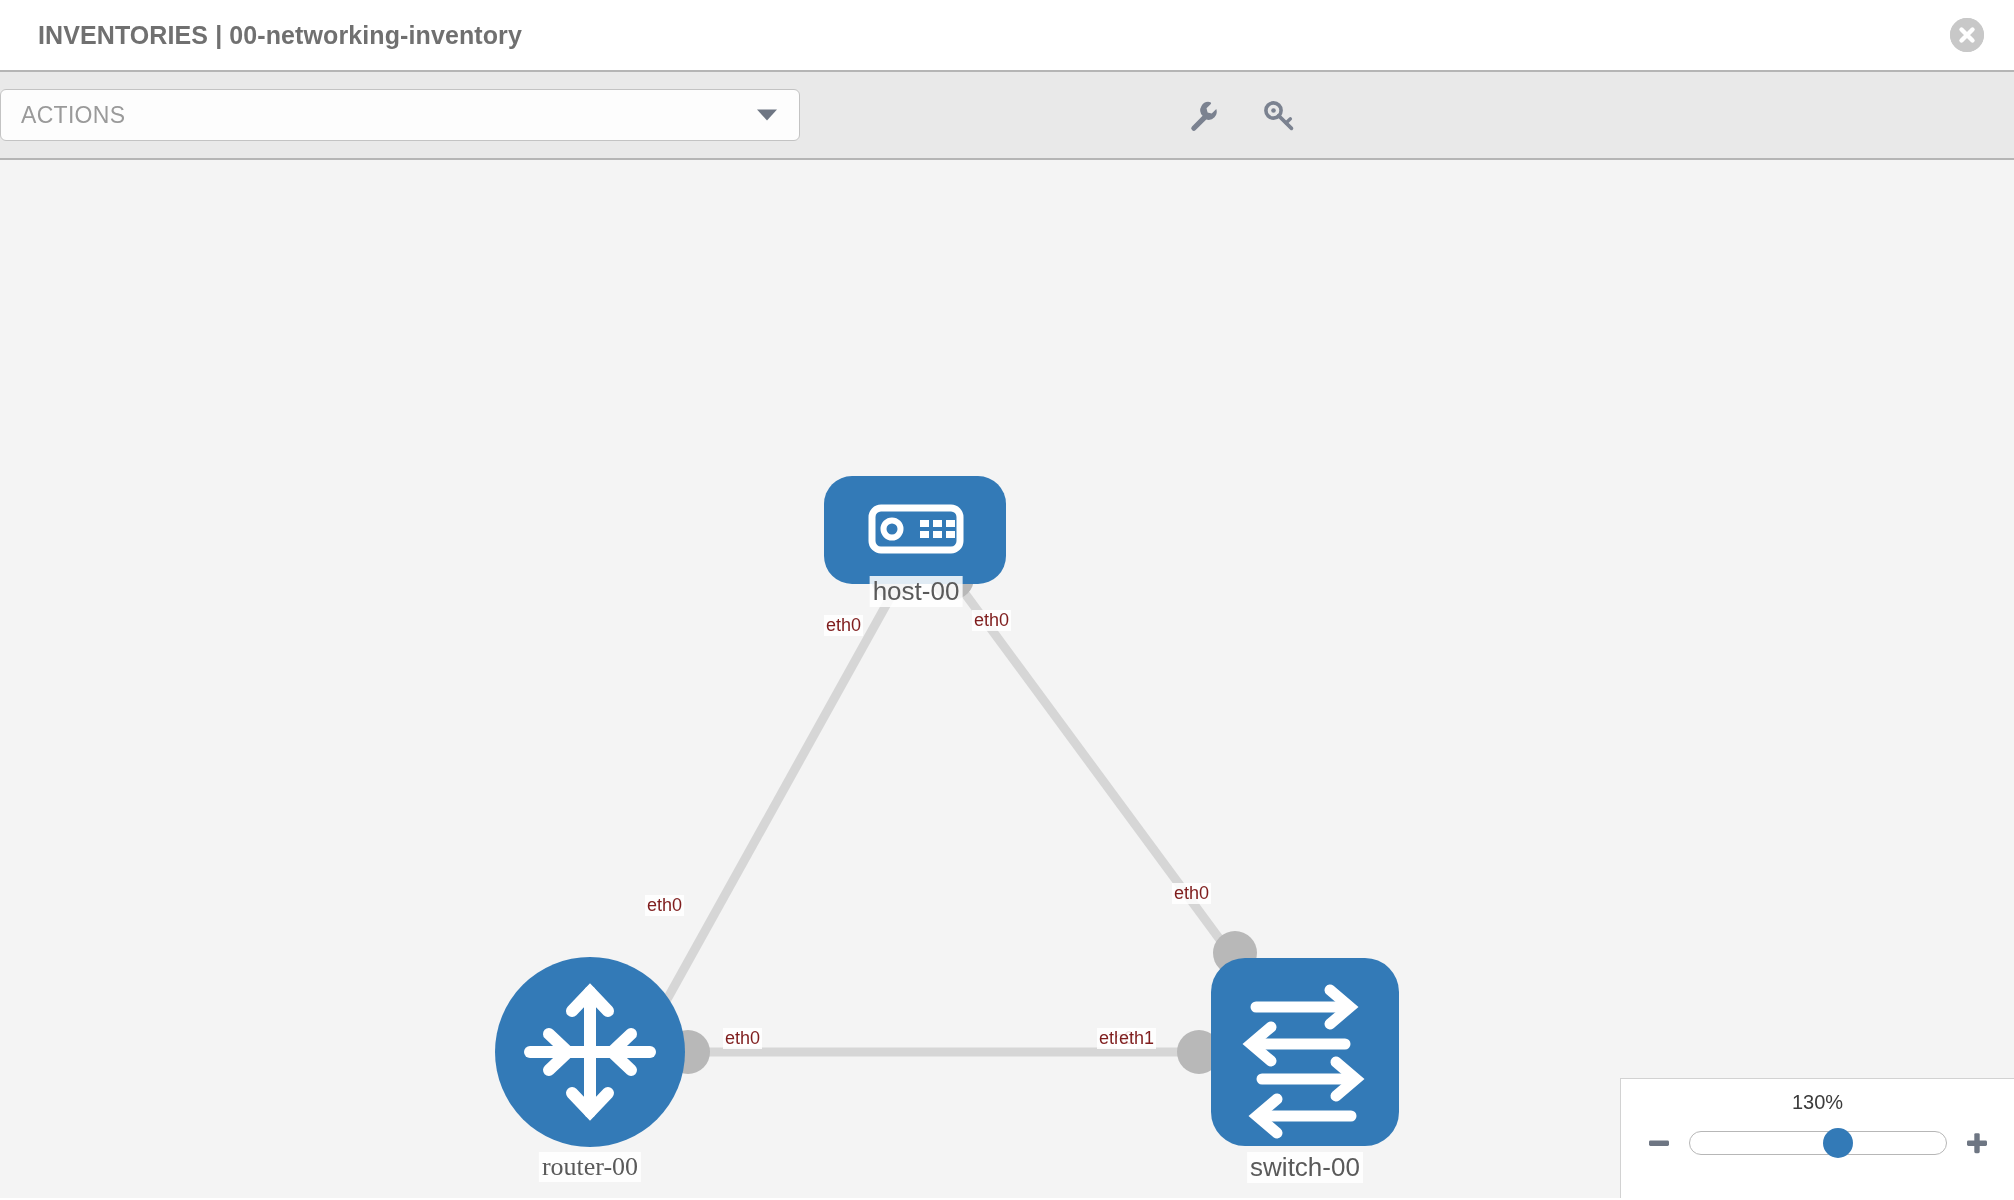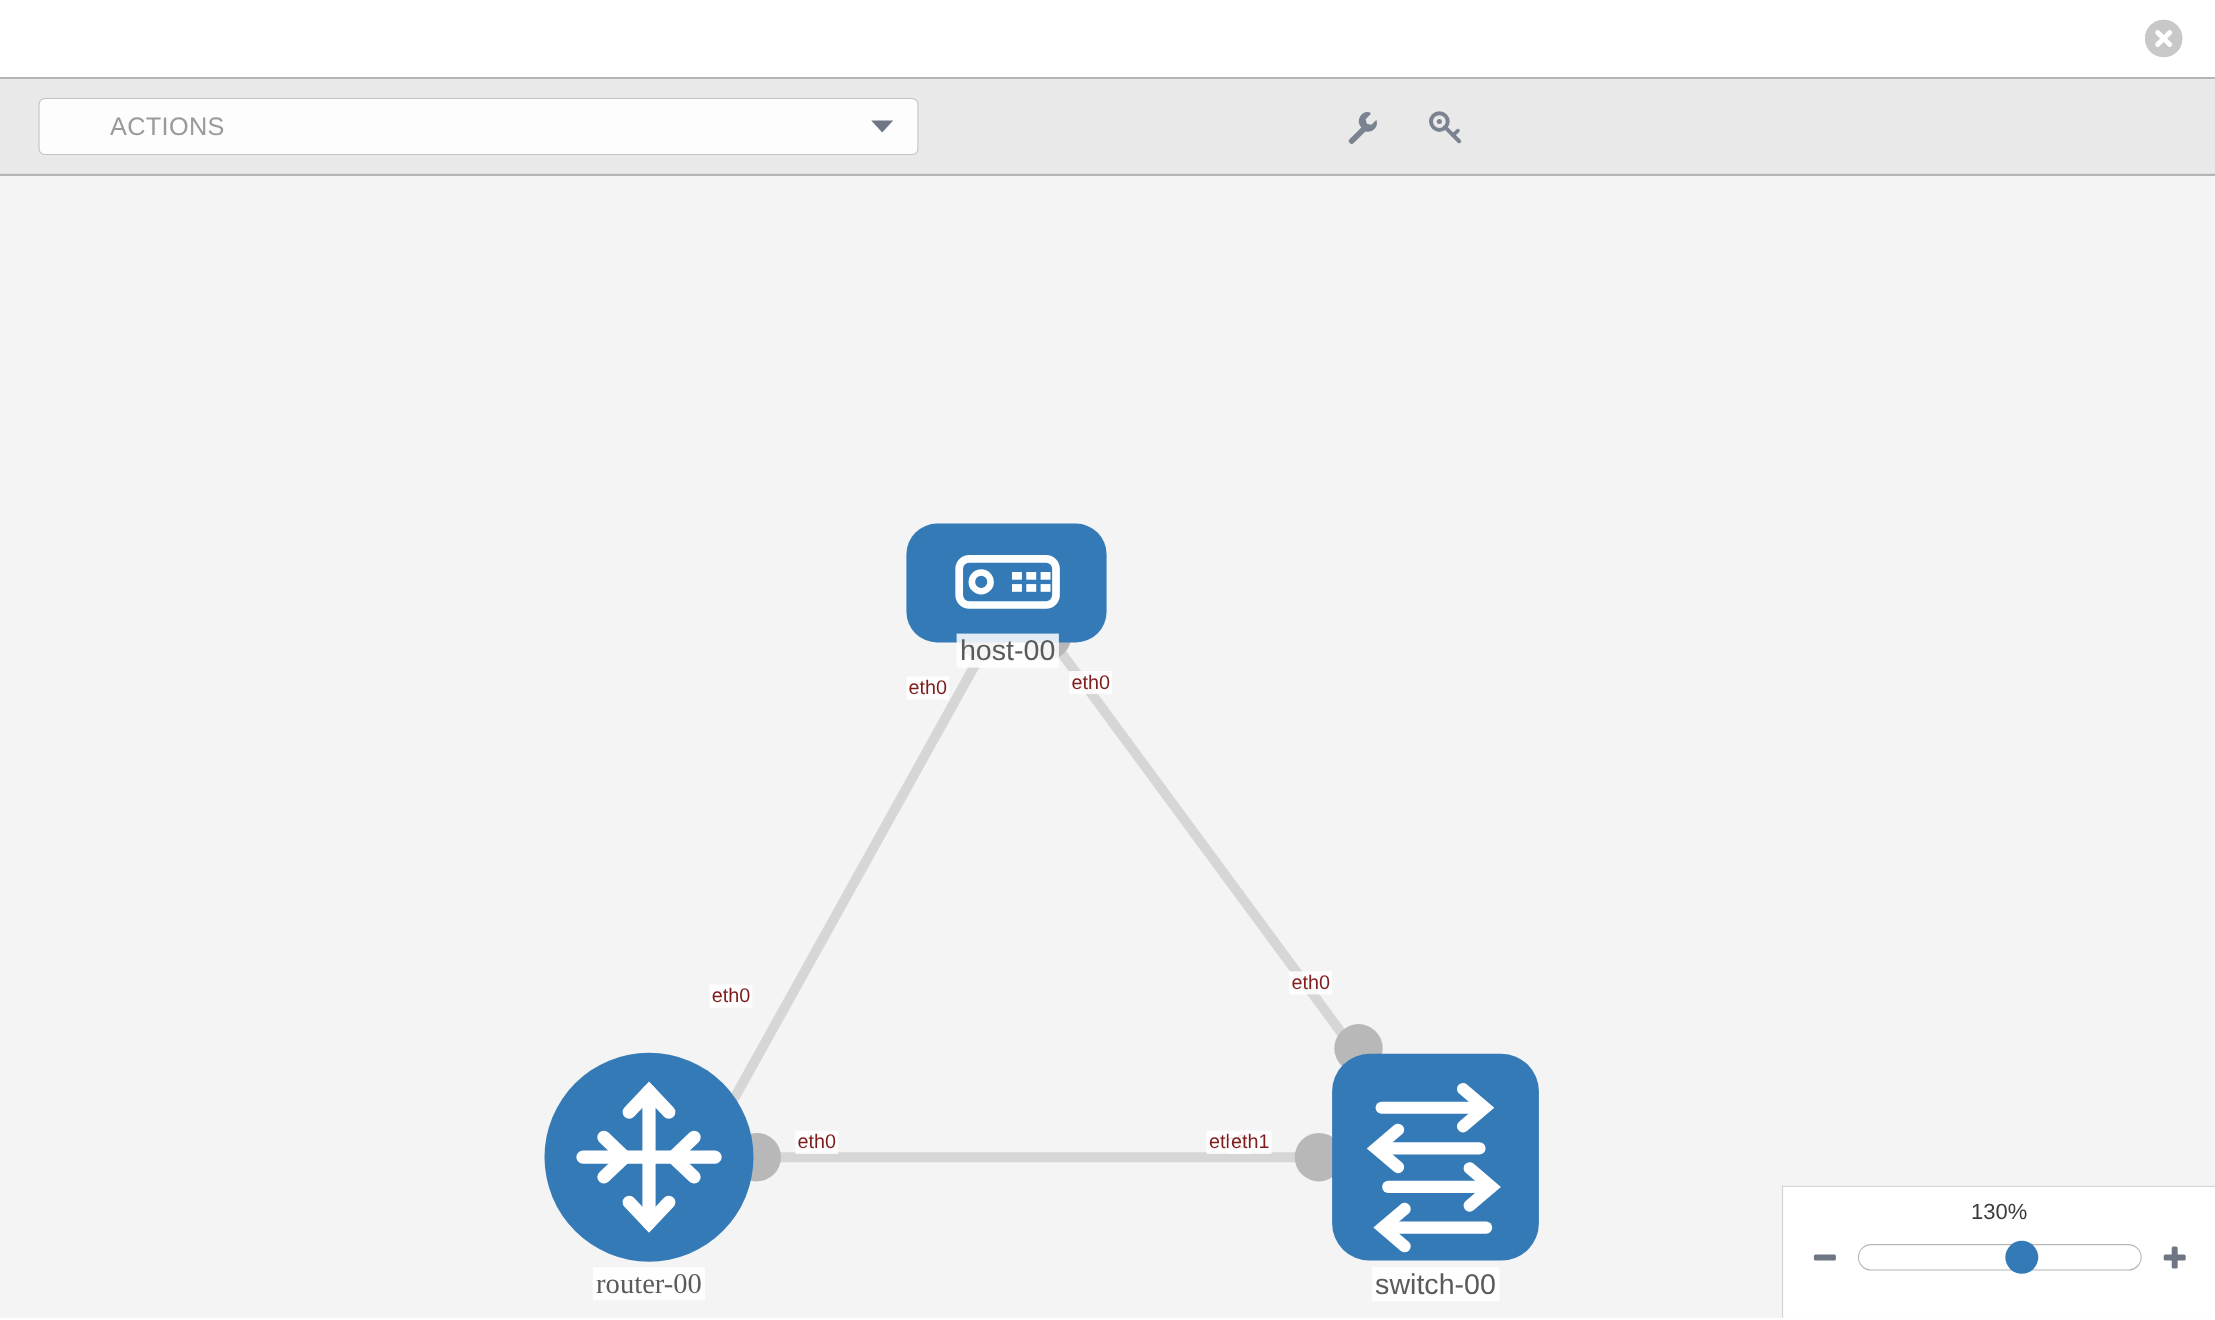--- a/index.html
+++ b/index.html
@@ -43,30 +43,28 @@
   .toolbar {
     position: relative;
     height: 88px;
     background: #e9e9e9;
     border-bottom: 2px solid #b5b5b5;
     display: flex;
     align-items: center;
   }
   .select-box {
     position: relative;
-    margin-left: 35px;
     width: 800px;
     height: 52px;
     background: #fdfdfd;
     border: 1px solid #c3c3c3;
     border-radius: 6px;
     display: flex;
     align-items: center;
     cursor: pointer;
-    padding-left: 44px;
   }
   .select-box .sel-label {
     margin-left: 20px;
     font-size: 23px;
     color: #9a9a9a;
     letter-spacing: 0.3px;
   }
   .caret {
     position: absolute;
     right: 22px; top: 50%;
@@ -189,20 +187,21 @@
     background: #337ab7;
     top: 50%;
     transform: translate(-50%, -50%);
     cursor: grab;
   }
 </style>
 </head>
 <body>
 
 <div class="header">
+  <div class="page-title">INVENTORIES | 00-networking-inventory</div>
   <div class="close-btn">
     <svg width="34" height="34" viewBox="0 0 34 34">
       <circle cx="17" cy="17" r="17" fill="#c8c8c8"></circle>
       <path d="M11.5 11.5 L22.5 22.5 M22.5 11.5 L11.5 22.5" stroke="#ffffff" stroke-width="4.4" stroke-linecap="round"></path>
     </svg>
   </div>
 </div>
 
 <div class="toolbar">
 

